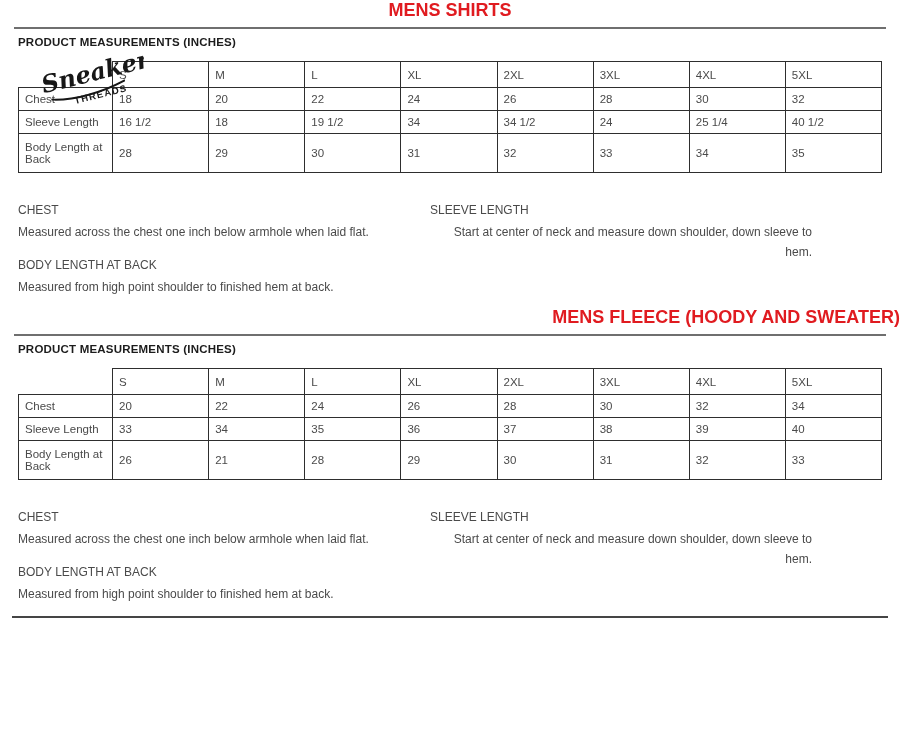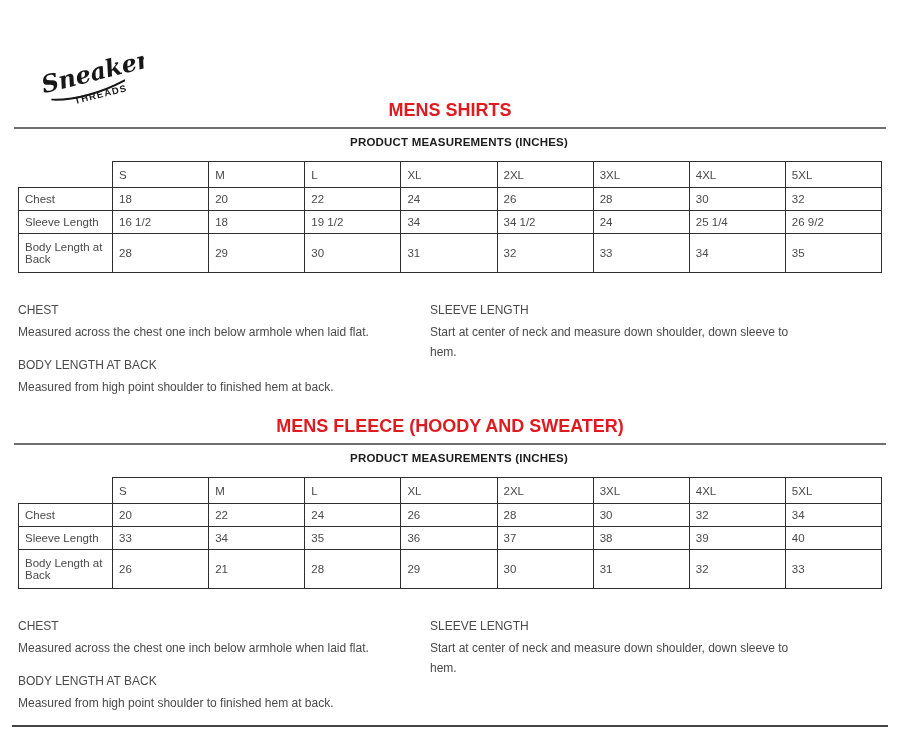--- a/index.html
+++ b/index.html
@@ -22,42 +22,41 @@
   
   .section-title {
     margin: 0;
     text-align: center;
     color: #e01b20;
     font-size: 18px;
     line-height: 20px;
     font-weight: bold;
     letter-spacing: 0;
   }
-  .section-title.first { padding-top: 100px; }
-  .section-title.second { margin-top: 19px; }
+  .section-title.first { }
+  .section-title.second { margin-top: 10px; text-align: right; }
 
   .rule {
     height: 2px;
     background: #6f6f6f;
     margin: 7px 14px 0 14px;
   }
   .bottom-rule {
     height: 2px;
     background: #454545;
     margin: 12px 12px 0 12px;
   }
 
   .subtitle {
     margin: 7px 0 0 18px;
     font-size: 11.5px;
     line-height: 13px;
     font-weight: bold;
     color: #1c1c1c;
     letter-spacing: 0.2px;
-    text-align: center;
   }
 
   
   table.size-table {
     border-collapse: collapse;
     table-layout: fixed;
     width: 864px;
     margin: 12px 0 0 18px;
   }
   table.size-table td, table.size-table th {
@@ -82,21 +81,21 @@
     grid-template-columns: 412px 1fr;
     font-size: 12px;
     color: #4a4a4a;
   }
   .note-heading { line-height: 15px; }
   .note-text {
     margin: 4px 0 0 0;
     line-height: 20px;
     max-width: 400px;
   }
-  .notes-col.right .note-text { max-width: 382px; }
+  .notes-col.right .note-text { max-width: 382px; text-align: right; }
   .note-group + .note-group { margin-top: 16px; }
 </style>
 </head>
 <body>
 
 <div class="logo">
   <svg width="110" height="78" viewBox="0 0 110 78">
     <g transform="rotate(-14 55 39)" fill="#171717" stroke="none">
       <text x="8" y="40" font-family="DejaVu Serif, serif" font-style="italic" font-weight="bold" font-size="24">Sneaker</text>
       <path d="M 14 47 C 34 53, 62 53, 90 46 L 90 48 C 62 55, 34 55, 14 49 Z"></path>
@@ -146,21 +145,21 @@
   </tr>
   <tr class="data">
     <td>Sleeve Length</td>
     <td>16 1/2</td>
     <td>18</td>
     <td>19 1/2</td>
     <td>34</td>
     <td>34 1/2</td>
     <td>24</td>
     <td>25 1/4</td>
-    <td>26 9/2</td>
+    <td>40 1/2</td>
   </tr>
   <tr class="data tall">
     <td>Body Length at Back</td>
     <td>28</td>
     <td>29</td>
     <td>30</td>
     <td>31</td>
     <td>32</td>
     <td>33</td>
     <td>34</td>

